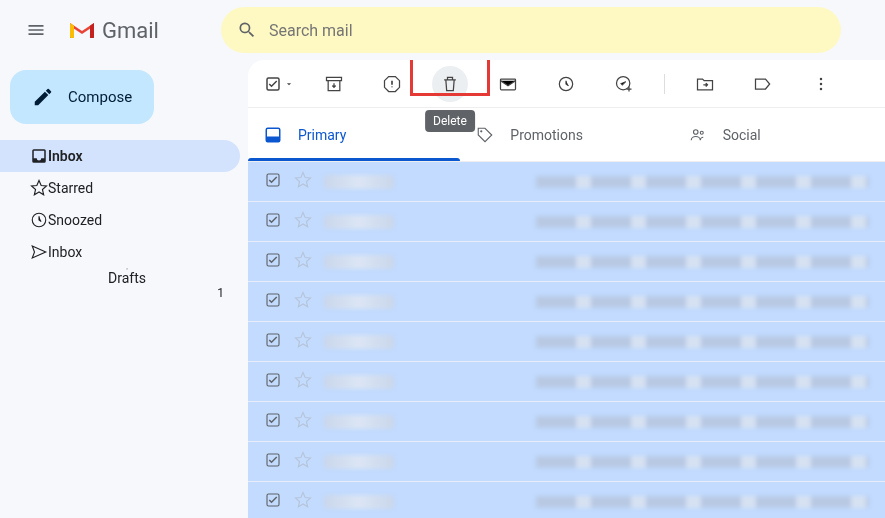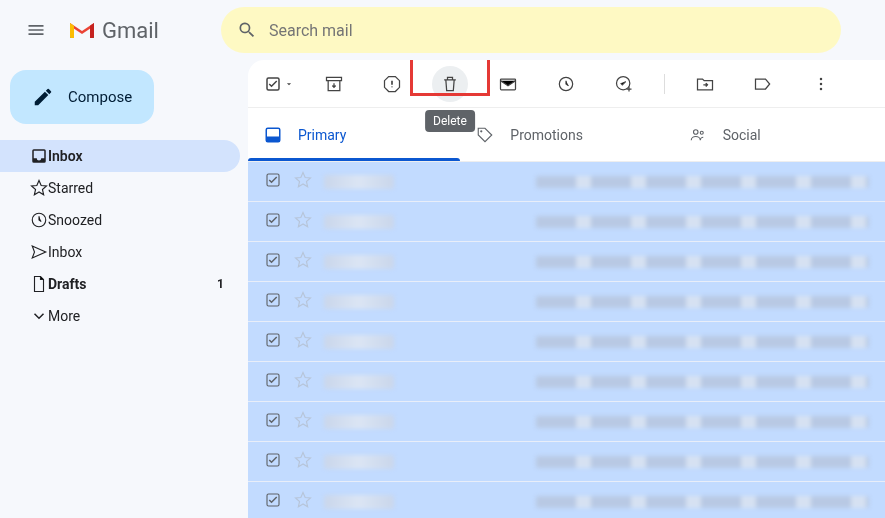--- a/index.html
+++ b/index.html
@@ -11,21 +11,21 @@
 .logo-text { font-size: 22px; color: #5f6368; font-weight: 400; }
 .search-bar { margin-left: 50px; flex: 1; max-width: 620px; height: 46px; background: #fef9c3; border-radius: 24px; display: flex; align-items: center; padding: 0 16px; gap: 12px; }
 .search-input { border: none; background: transparent; font-size: 16px; color: #5f6368; outline: none; flex: 1; }
 
 .main { display: flex; height: calc(100% - 60px); }
 .sidebar { width: 248px; padding: 10px 8px 0 8px; }
 .compose-btn { display: flex; align-items: center; gap: 14px; background: #c2e7ff; border: none; border-radius: 16px; height: 54px; padding: 0 22px; font-size: 15px; color: #001d35; cursor: pointer; margin-bottom: 16px; margin-left: 2px; text-align: right; }
 .nav-item { display: flex; align-items: center; height: 32px; padding: 0 16px 0 22px; border-radius: 0 16px 16px 0; font-size: 14px; cursor: pointer; color: #202124; margin-left: -8px; padding-left: 30px;}
 .nav-item.active { background: #d3e3fd; font-weight: 600; }
 .nav-item .count { margin-left: auto; font-size: 12px; color: #202124; }
-.nav-item.bold { font-weight: 700; }
+.nav-item.bold { font-weight: 400; flex-direction: column; }
 .labels-header { display: flex; align-items: center; justify-content: space-between; padding: 14px 14px 0 22px; font-size: 15px; font-weight: 500; }
 .plus { font-size: 20px; color: #444; cursor: pointer; }
 
 .content { flex: 1; background: #fff; border-radius: 16px 0 0 0; display: flex; flex-direction: column; overflow: hidden; }
 .toolbar { height: 48px; display: flex; align-items: center; padding: 0 16px; gap: 22px; border-bottom: 1px solid #eee; position: relative; }
 .tool-icon { width: 36px; height: 36px; display: flex; align-items: center; justify-content: center; border-radius: 50%; cursor: pointer; color: #444; }
 .tool-icon.hover { background: #eceff1; }
 .divider { width: 1px; height: 20px; background: #ddd; }
 .checkbox-dd { display: flex; align-items: center; gap: 2px; }
 .red-highlight-wrap { position: relative; }
@@ -110,26 +110,20 @@
       <span>Inbox</span>
     </div>
     <div class="nav-item bold">
       <svg width="18" height="18" viewBox="0 0 24 24">
           <path fill="none" stroke="#202124" stroke-width="1.5" d="M6 2h8l4 4v16H6z"></path>
           <path stroke="#202124" stroke-width="1.5" d="M14 2v4h4"></path>
         </svg>
       <span>Drafts</span>
       <span class="count">1</span>
     </div>
-    <div class="nav-item">
-      <svg width="18" height="18" viewBox="0 0 24 24">
-          <path fill="none" stroke="#202124" stroke-width="2" d="M6 9l6 6 6-6"></path>
-        </svg>
-      <span>More</span>
-    </div>
 
   </div>
 
   <div class="content">
     <div class="toolbar">
       <div class="checkbox-dd">
         <svg width="18" height="18" viewBox="0 0 24 24">
             <rect x="4" y="4" width="16" height="16" rx="2" fill="none" stroke="#444" stroke-width="2"></rect>
             <path d="M7 12l3 3 7-7" stroke="#444" stroke-width="2" fill="none"></path>
           </svg>

